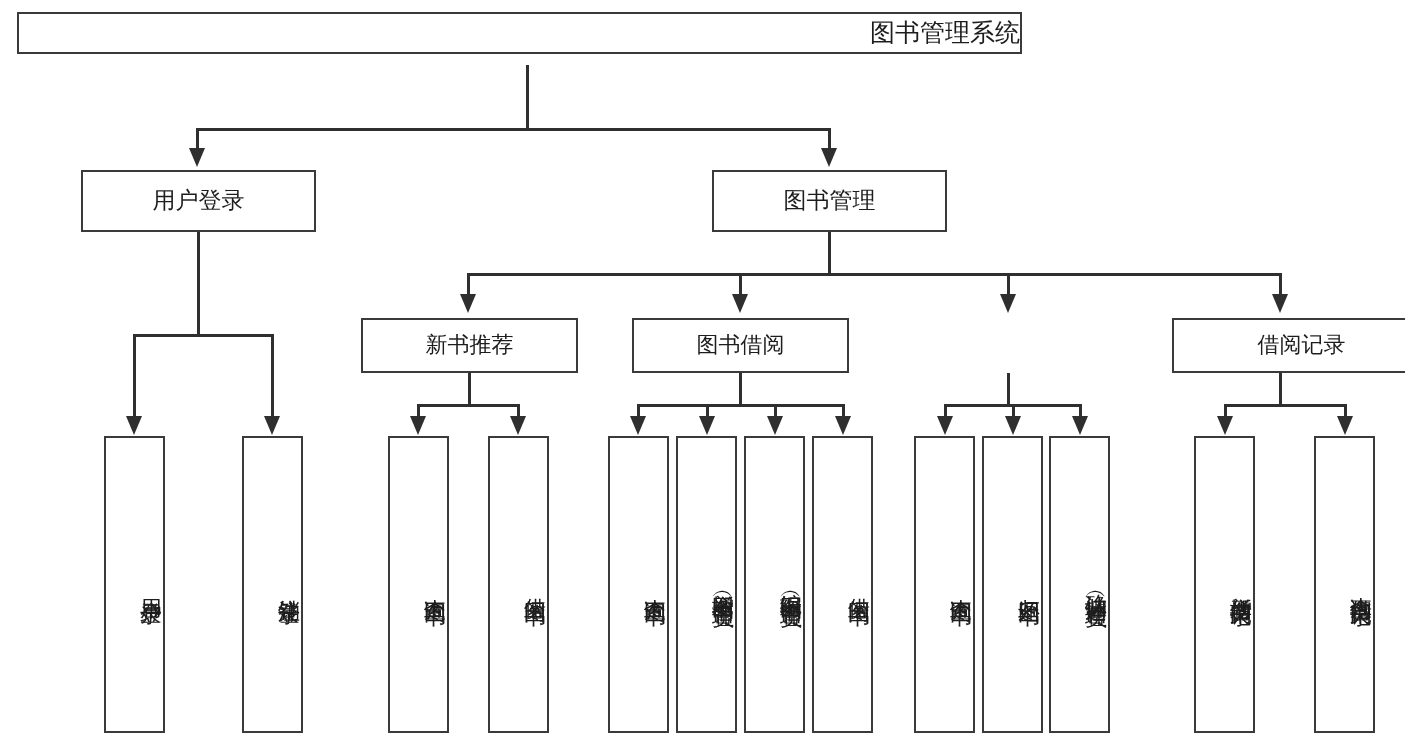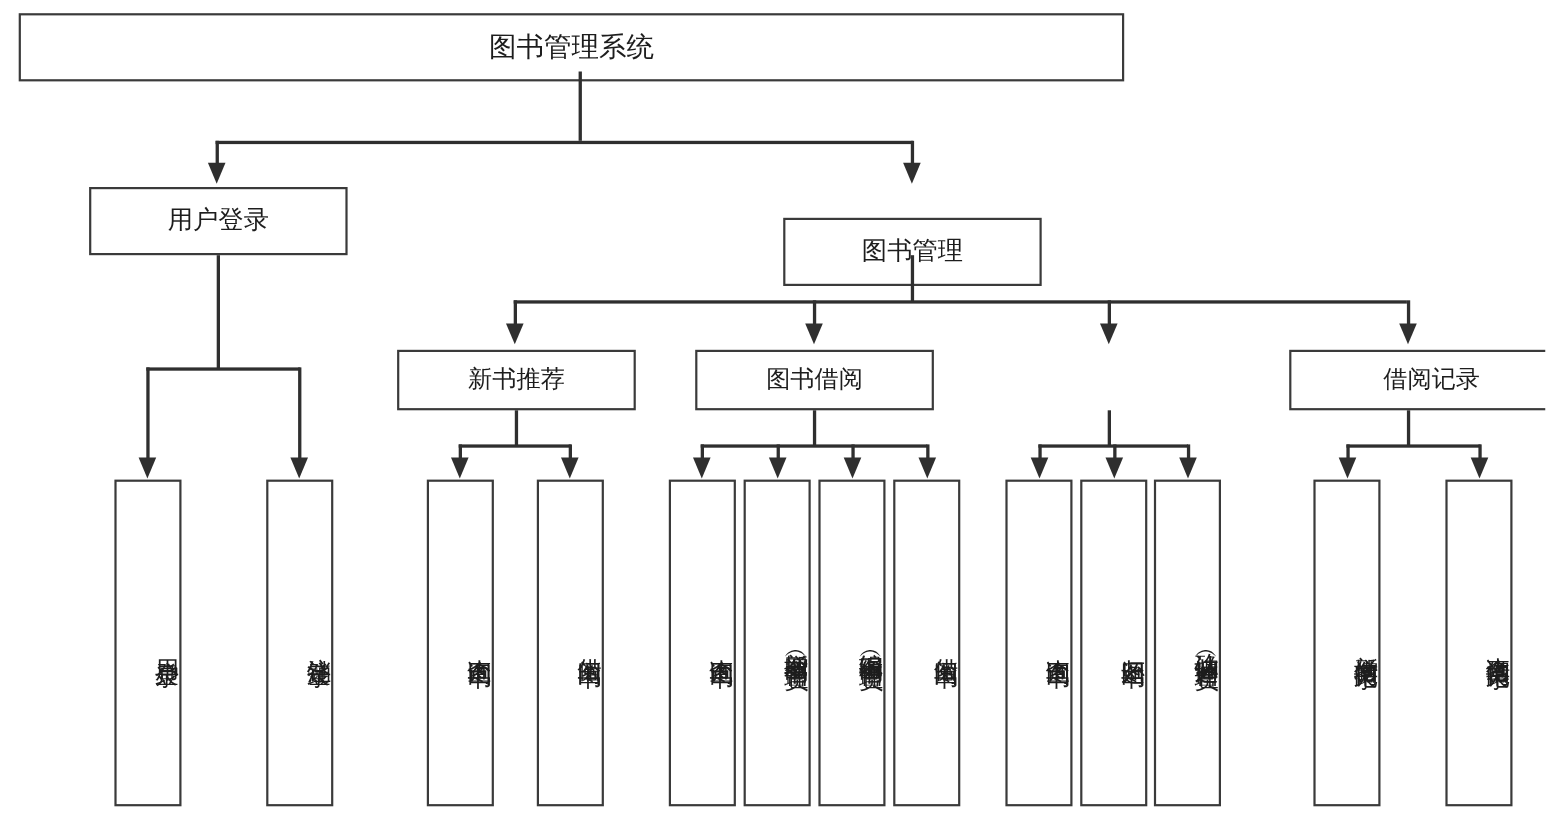--- a/index.html
+++ b/index.html
@@ -33,21 +33,20 @@
     line-height: 1.12;
   }
   .node.root {
     font-size: 25px;
   }
   .node.lvl2 {
     font-size: 23px;
   }
   .node.lvl3 {
     font-size: 22px;
-    font-family: Liberation Serif, serif;
   }
   .node.leaf {
     font-size: 22px;
     writing-mode: vertical-rl;
     text-orientation: upright;
     letter-spacing: 2px;
     padding: 12px 0;
     align-items: flex-start;
     justify-content: center;
   }
@@ -81,37 +80,37 @@
     letter-spacing: 0.5px;
     white-space: nowrap;
     user-select: none;
   }
 </style>
 </head>
 <body>
 
 <div id="canvas">
 
-  <div class="node root" style="left:17px; top:12px; width:1005px; height:62px;">
+  <div class="node root" style="left:17px; top:12px; width:1005px; height:42px;justify-content:flex-end;">
     <span>图书管理系统</span>
   </div>
 
   <div class="ln v" style="left:526px; top:65px; height:63px;"></div>
 
   <div class="ln h" style="left:196px; top:128px; width:634px;"></div>
 
   <div class="ln v" style="left:196px; top:128px; height:22px;"></div>
   <div class="arrow" style="left:189px; top:148px;"></div>
   <div class="ln v" style="left:828px; top:128px; height:22px;"></div>
   <div class="arrow" style="left:821px; top:148px;"></div>
 
   <div class="node lvl2" style="left:81px; top:170px; width:235px; height:62px;">
     <span>用户登录</span>
   </div>
-  <div class="node lvl2" style="left:712px; top:170px; width:235px; height:62px;margin-top:28px;">
+  <div class="node lvl2" style="left:712px; top:170px; width:235px; height:62px;">
     <span>图书管理</span>
   </div>
 
   <div class="ln v" style="left:197px; top:232px; height:104px;"></div>
   <div class="ln h" style="left:133px; top:334px; width:140px;"></div>
   <div class="ln v" style="left:133px; top:334px; height:83px;"></div>
   <div class="arrow" style="left:126px; top:416px;"></div>
   <div class="ln v" style="left:271px; top:334px; height:83px;"></div>
   <div class="arrow" style="left:264px; top:416px;"></div>
 

